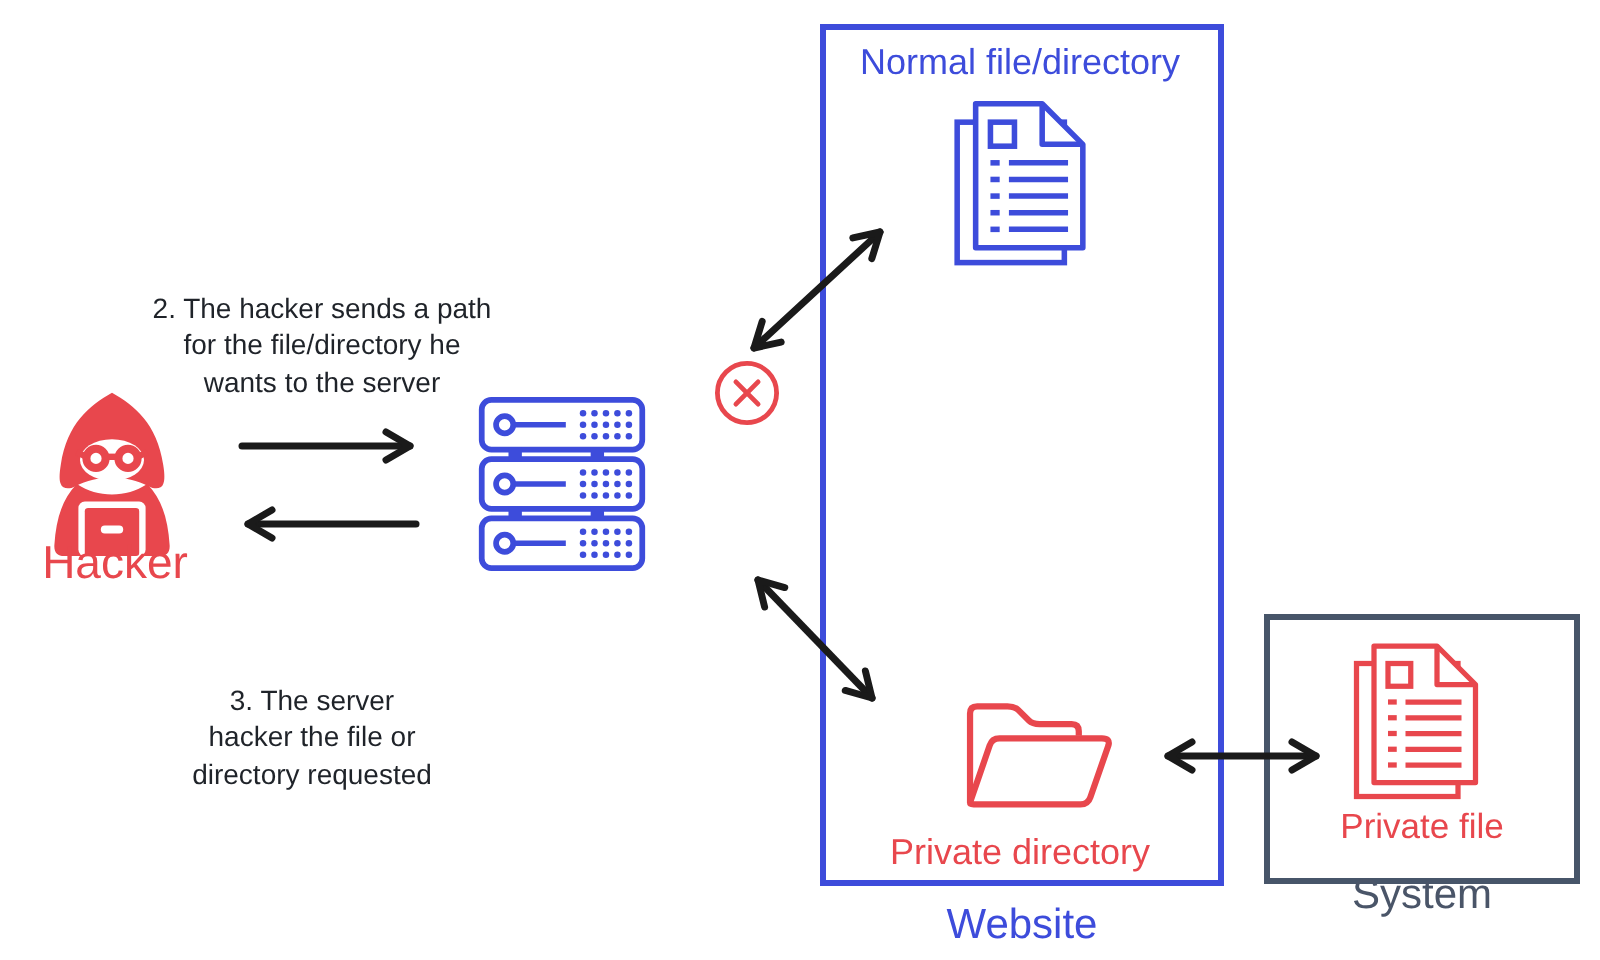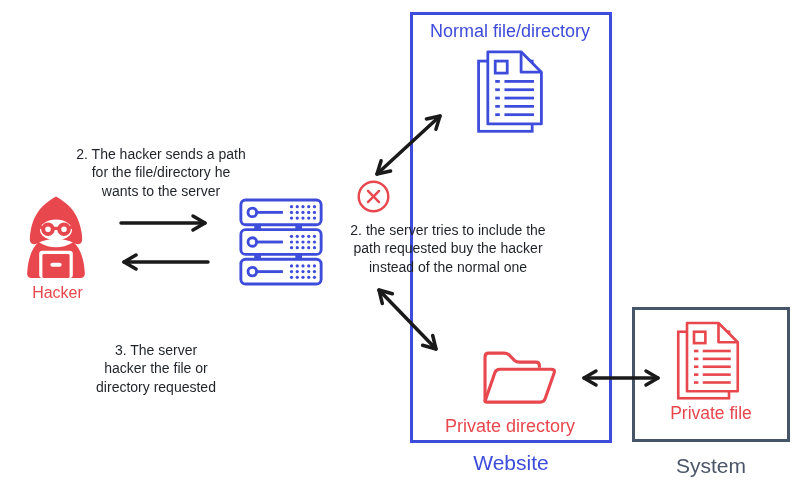--- a/index.html
+++ b/index.html
@@ -45,21 +45,21 @@
       <circle class="no-fill st-red" cx="60" cy="44" r="6" stroke-width="5"></circle>
       <line class="st-red" x1="45" y1="43" x2="55" y2="43" stroke-width="4"></line>
       <line class="st-red" x1="34" y1="43" x2="28" y2="40" stroke-width="4"></line>
       <line class="st-red" x1="66" y1="43" x2="72" y2="40" stroke-width="4"></line>
       <path class="fl-red" d="M28,60 C19,69 15,82 14,98 C13.6,103 16,105 20,105 L80,105 C84,105 86.4,103 86,98 C85,82 81,69 72,60 C65,64.5 58,66.5 50,66.5 C42,66.5 35,64.5 28,60 Z"></path>
       <rect class="wh-fill" x="29" y="71" width="42" height="34" rx="4"></rect>
       <rect class="fl-red" x="33" y="75" width="34" height="30" rx="2"></rect>
       <rect class="wh-fill" x="43" y="86" width="14" height="5" rx="2.5"></rect>
     </svg>
   </div>
-  <div class="abs lbl lbl-red" style="left:10px;top:284px;width:95px;font-size:16px;">Hacker</div>
+  <div class="abs lbl lbl-red" style="left:10px;top:268px;width:95px;font-size:23px;">Hacker</div>
 
   <div class="abs" style="left:238px;top:198px;width:86px;height:88px;">
     <svg width="86" height="88" viewBox="0 0 90 92">
       <g class="no-fill st-blue" stroke-width="3">
         <rect x="3" y="2" width="84" height="26" rx="5"></rect>
         <rect x="3" y="33" width="84" height="26" rx="5"></rect>
         <rect x="3" y="64" width="84" height="26" rx="5"></rect>
       </g>
       <g class="fl-blue">
         <rect x="17" y="27" width="7" height="7"></rect>
@@ -180,21 +180,21 @@
           <line x1="34" y1="52" x2="66" y2="52"></line>
         <line x1="24" y1="61" x2="29" y2="61"></line>
           <line x1="34" y1="61" x2="66" y2="61"></line>
         <line x1="24" y1="70" x2="29" y2="70"></line>
           <line x1="34" y1="70" x2="66" y2="70"></line>
       </g>
     </svg>
   </div>
   <div class="abs lbl lbl-red" style="left:634px;top:403px;width:154px;font-size:17.5px;">Private file</div>
 
-  <div class="abs lbl lbl-slate" style="left:632px;top:454px;width:158px;font-size:21px;">System</div>
+  <div class="abs lbl lbl-slate" style="left:632px;top:436px;width:158px;font-size:21px;">System</div>
 
   <svg class="abs" style="left:0;top:0;" width="800" height="480" viewBox="0 0 800 480">
     <defs>
       <marker id="ah" markerUnits="userSpaceOnUse" markerWidth="24" markerHeight="24" refX="17" refY="10" orient="auto-start-reverse">
         <path d="M5,3 L17,10 L5,17" fill="none" stroke="#1a1a1a" stroke-width="3.5" stroke-linecap="round" stroke-linejoin="round"></path>
       </marker>
     </defs>
     <g stroke="#1a1a1a" stroke-width="3.5" fill="none" stroke-linecap="round">
       <path d="M121,223 L205,223" marker-end="url(#ah)"></path>
       <path d="M208,262 L124,262" marker-end="url(#ah)"></path>
@@ -203,25 +203,20 @@
       <path d="M584,378 L658,378" marker-start="url(#ah)" marker-end="url(#ah)"></path>
     </g>
   </svg>
 
   <div class="abs txt" style="left:62px;top:145px;width:198px;">
     <div>2. The hacker sends a path</div>
     <div>for the file/directory he</div>
     <div>wants to the server</div>
   </div>
 
-  <div class="abs txt" style="left:333px;top:221px;width:230px;">
-    <div>2. the server tries to include the</div>
-    <div>path requested buy the hacker</div>
-    <div>instead of the normal one</div>
-  </div>
 
   <div class="abs txt" style="left:86px;top:293px;width:140px;margin-top:48px;">
     <div>3. The server</div>
     <div>hacker the file or</div>
     <div>directory requested</div>
   </div>
 
 </div>
 
 </body></html>

